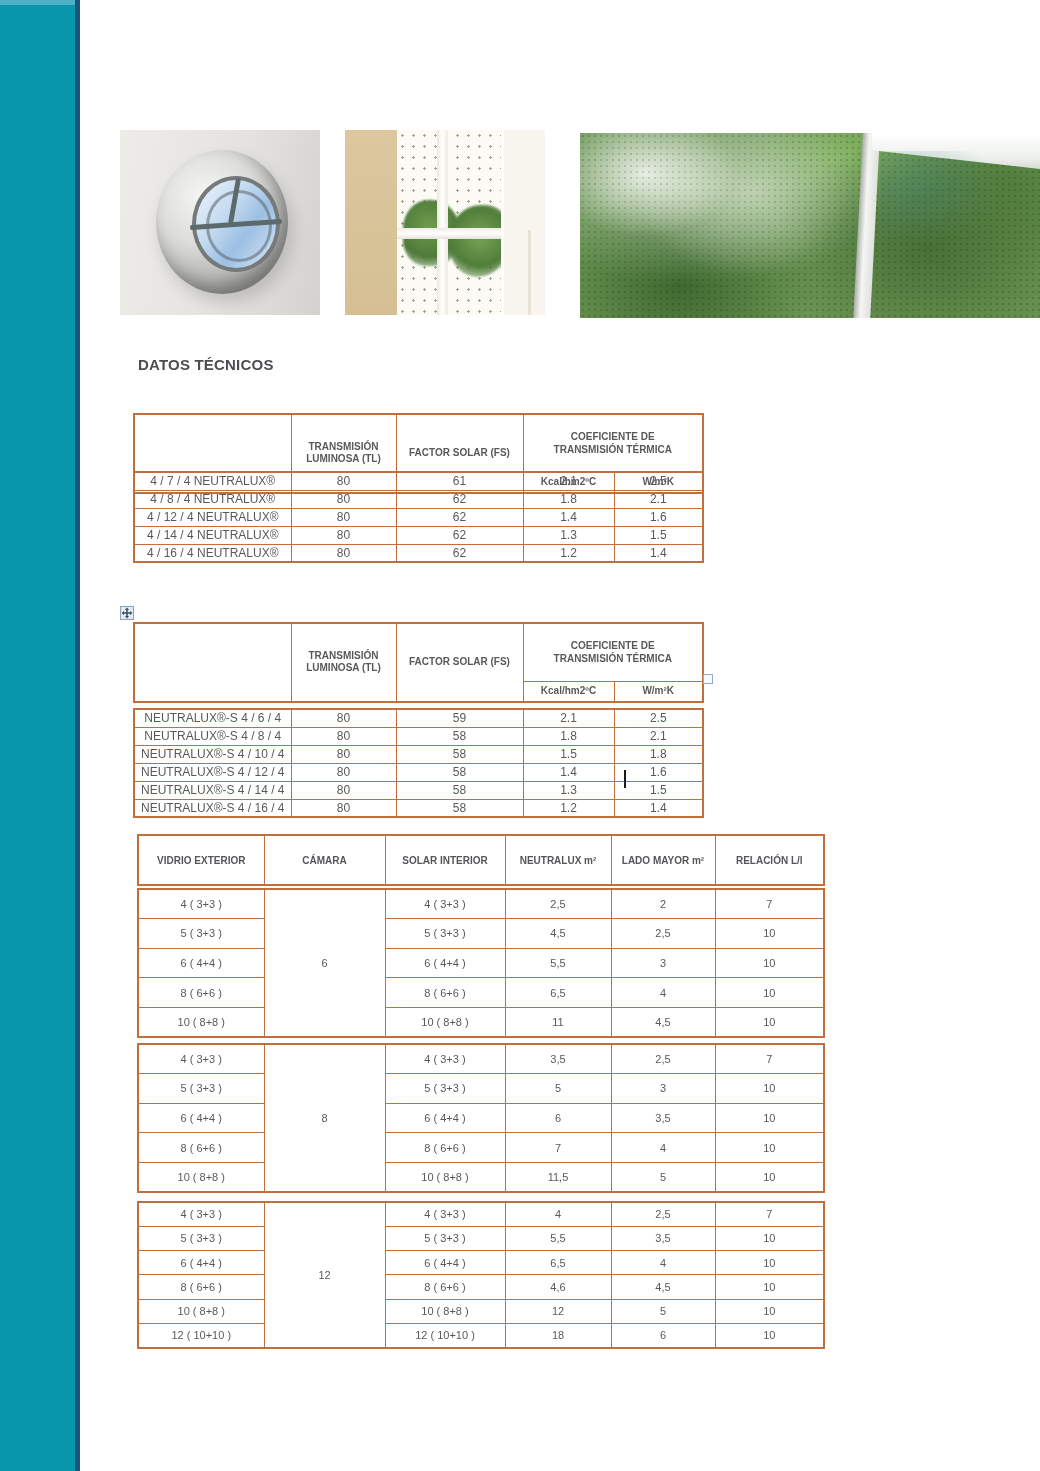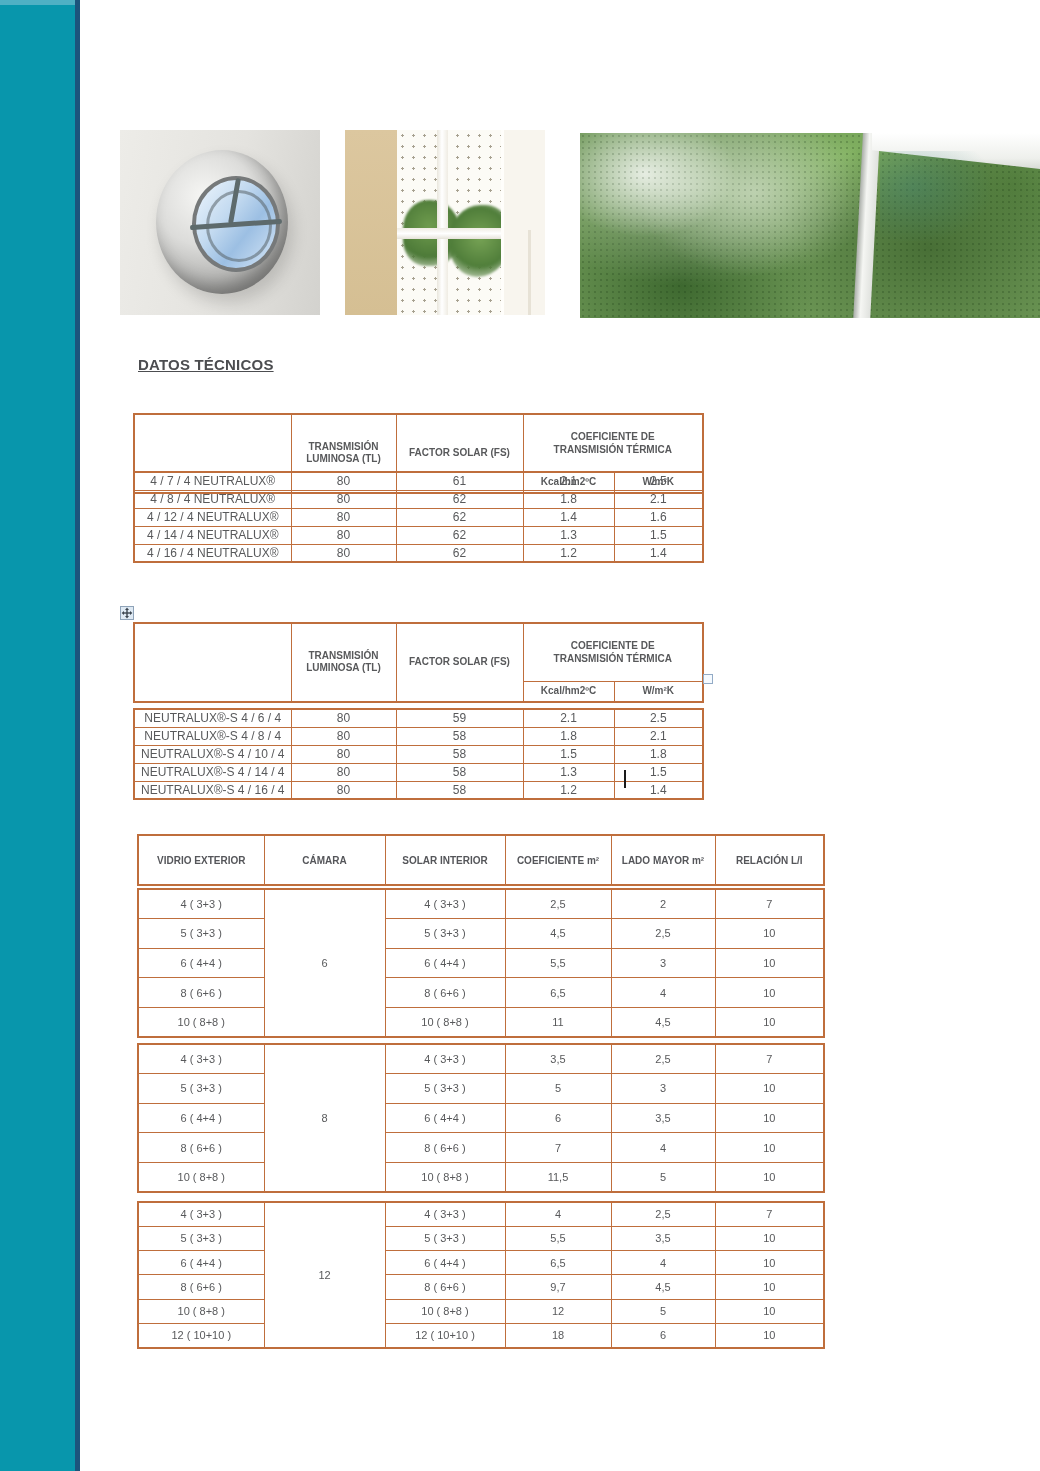--- a/index.html
+++ b/index.html
@@ -62,21 +62,21 @@
   .ph3-post { position:absolute; left:278px; top:-8px; width:17px; height:205px;
               background:linear-gradient(90deg,#a9ada8,#f5f6f3 40%,#dfe1dd); transform:rotate(3deg); }
   .ph3-top-frame { position:absolute; left:292px; top:0; width:168px; height:36px;
                    background:linear-gradient(180deg,#ffffff,#eef0ec 70%,#d8dbd6);
                    clip-path:polygon(0 0, 100% 0, 100% 100%, 0 48%); }
   .ph3-right-tint { position:absolute; left:300px; top:18px; width:110px; height:90px;
                     background:radial-gradient(ellipse at 30% 40%, rgba(60,130,125,.35), rgba(0,0,0,0) 75%); }
 
   
   .title { position:absolute; left:138px; top:356px; font-size:15px; font-weight:bold;
-           color:#4c4d50; letter-spacing:.2px;text-decoration:underline; }
+           color:#4c4d50; letter-spacing:.2px; }
 
   
   table { border-collapse:collapse; table-layout:fixed; }
   .otable { border:2px solid #bf6e3c; }
   .otable td { border:1.5px solid #bf6e3c; text-align:center; vertical-align:middle;
                color:#58595b; overflow:hidden; }
   .hcell { font-weight:bold; font-size:10px; color:#55565a; line-height:1.25; }
   .nowrap { white-space:nowrap; }
   .dcell { font-size:12px; }
   .abs { position:absolute; }
@@ -269,20 +269,27 @@
       <td class="dcell">2.1</td>
     </tr>
     <tr>
       <td class="dcell">NEUTRALUX®-S 4 / 10 / 4</td>
       <td class="dcell">80</td>
       <td class="dcell">58</td>
       <td class="dcell">1.5</td>
       <td class="dcell">1.8</td>
     </tr>
     <tr>
+      <td class="dcell">NEUTRALUX®-S 4 / 12 / 4</td>
+      <td class="dcell">80</td>
+      <td class="dcell">58</td>
+      <td class="dcell">1.4</td>
+      <td class="dcell">1.6</td>
+    </tr>
+    <tr>
       <td class="dcell">NEUTRALUX®-S 4 / 14 / 4</td>
       <td class="dcell">80</td>
       <td class="dcell">58</td>
       <td class="dcell">1.3</td>
       <td class="dcell">1.5</td>
     </tr>
     <tr>
       <td class="dcell">NEUTRALUX®-S 4 / 16 / 4</td>
       <td class="dcell">80</td>
       <td class="dcell">58</td>
@@ -301,21 +308,21 @@
         <col style="width:120px">
         <col style="width:106px">
         <col style="width:104px">
         <col style="width:109px">
       </colgroup>
     <tbody>
         <tr>
       <td>VIDRIO EXTERIOR</td>
       <td>CÁMARA</td>
       <td>SOLAR INTERIOR</td>
-      <td>COEFICIENTE m²</td>
+      <td>NEUTRALUX m²</td>
       <td>LADO MAYOR m²</td>
       <td>RELACIÓN L/l</td>
     </tr>
   </tbody>
     </table>
 
   <table class="otable abs t3block t3b1">
     <colgroup>
         <col style="width:126px">
         <col style="width:121px">
@@ -441,21 +448,21 @@
     <tr>
       <td>6 ( 4+4 )</td>
       <td>6 ( 4+4 )</td>
       <td>6,5</td>
       <td>4</td>
       <td>10</td>
     </tr>
     <tr>
       <td>8 ( 6+6 )</td>
       <td>8 ( 6+6 )</td>
-      <td>9,7</td>
+      <td>4,6</td>
       <td>4,5</td>
       <td>10</td>
     </tr>
     <tr>
       <td>10 ( 8+8 )</td>
       <td>10 ( 8+8 )</td>
       <td>12</td>
       <td>5</td>
       <td>10</td>
     </tr>

